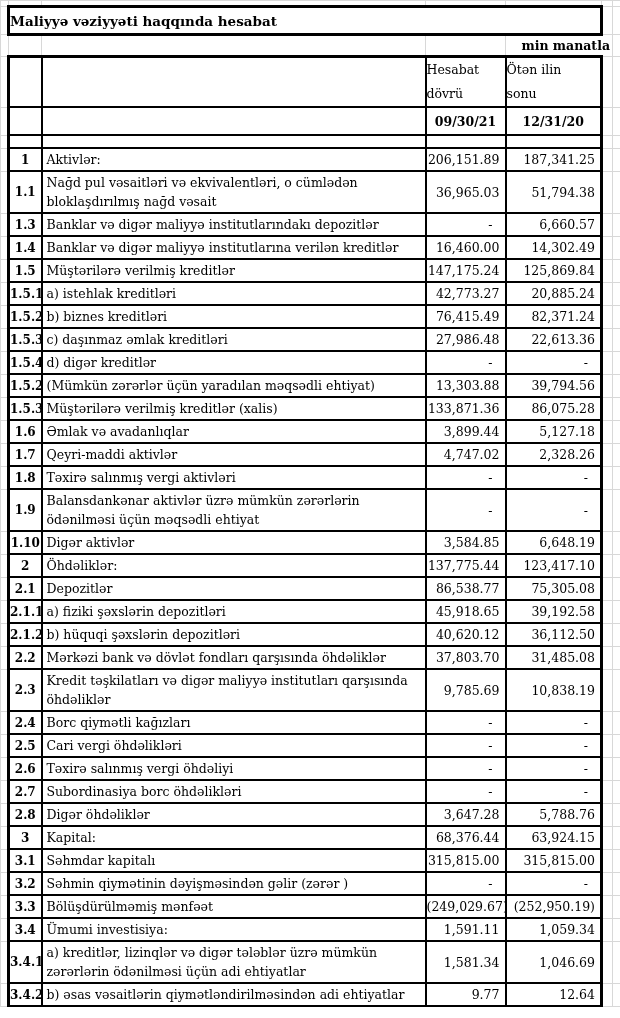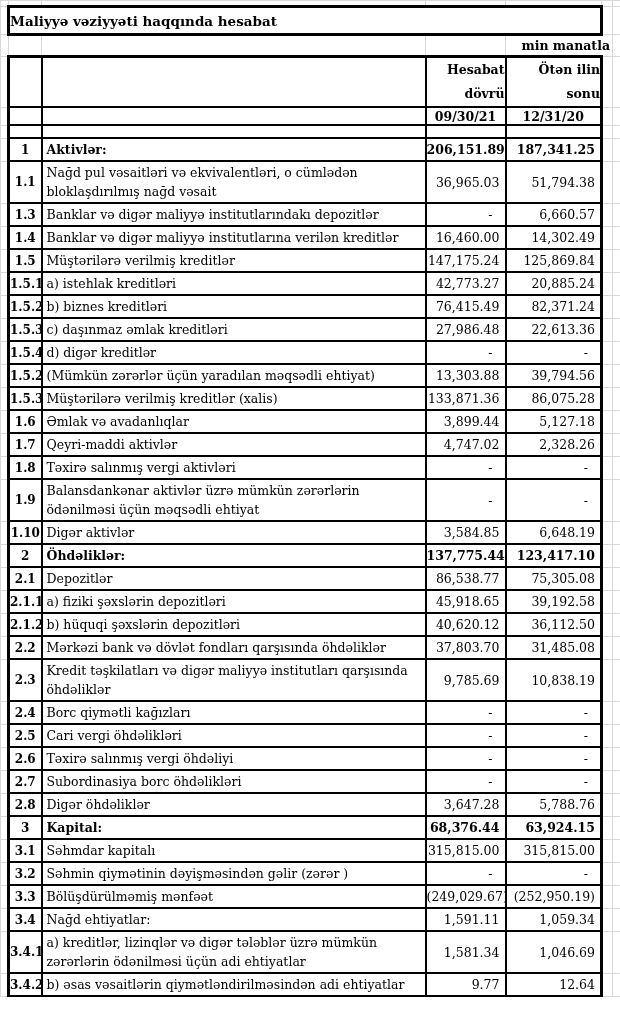--- a/index.html
+++ b/index.html
@@ -21,27 +21,27 @@
   td.outR { border-right-width:3px; }
   td.outT { border-top-width:3px; }
 
   td.titlecell {
     border:3px solid #000000; text-align:left;
     font-weight:bold; font-size:13.5px;
   }
   td.unit {
     text-align:right; font-weight:bold; padding-right:2px; font-size:12.5px;
   }
-  td.colhead { text-align:right; font-weight:bold; line-height:24px; }
+  td.colhead { text-align:left; font-weight:normal; line-height:24px; }
   td.datecell { text-align:center; font-weight:bold; }
   td.num  { text-align:center; font-weight:bold; font-size:12px; }
   td.label{ text-align:left; padding:1px 3px 1px 4px; line-height:19px; }
   td.val  { text-align:right; padding-right:5px; }
   td.val.dash { padding-right:12px; }
-  tr.section .label, tr.section .val { font-weight:bold;margin-top:16px; }
+  tr.section .label, tr.section .val { font-weight:normal;margin-top:16px; }
   tr.bold-values .val { font-weight:normal;border-radius:7px; }
   tr.single { height:21px; }
   tr.tall   { height:41px;border-radius:11px; }
 </style>
 </head>
 <body>
 
 <table class="sheet">
   <colgroup>
     <col style="width:8px">
@@ -89,21 +89,21 @@
       <span style="display:block">dövrü</span>
     </td>
     <td class="c outT outR colhead">
       <span style="display:block">Ötən ilin</span>
       <span style="display:block">sonu</span>
     </td>
     <td class="m"></td>
     <td class="m"></td>
   </tr>
 
-  <tr style="height:18px">
+  <tr style="height:28px">
     <td class="m"></td>
     <td class="c outL"></td>
     <td class="c"></td>
     <td class="c datecell">09/30/21</td>
     <td class="c outR datecell">12/31/20</td>
     <td class="m"></td>
     <td class="m"></td>
   </tr>
 
   <tr style="height:13px">
@@ -393,21 +393,21 @@
         <td class="c outL num">3.3</td>
         <td class="c label">Bölüşdürülməmiş mənfəət</td>
         <td class="c val">(249,029.67)</td>
         <td class="c outR val">(252,950.19)</td>
         <td class="m"></td>
         <td class="m"></td>
       </tr>
       <tr class="single bold-values">
         <td class="m"></td>
         <td class="c outL num">3.4</td>
-        <td class="c label">Nağd ehtiyatlar:</td>
+        <td class="c label">Ümumi investisiya:</td>
         <td class="c val">1,591.11</td>
         <td class="c outR val">1,059.34</td>
         <td class="m"></td>
         <td class="m"></td>
       </tr>
       <tr class="tall">
         <td class="m"></td>
         <td class="c outL num">3.4.1</td>
         <td class="c label">a) kreditlər, lizinqlər və digər tələblər üzrə mümkün zərərlərin ödənilməsi üçün adi ehtiyatlar</td>
         <td class="c val">1,581.34</td>

